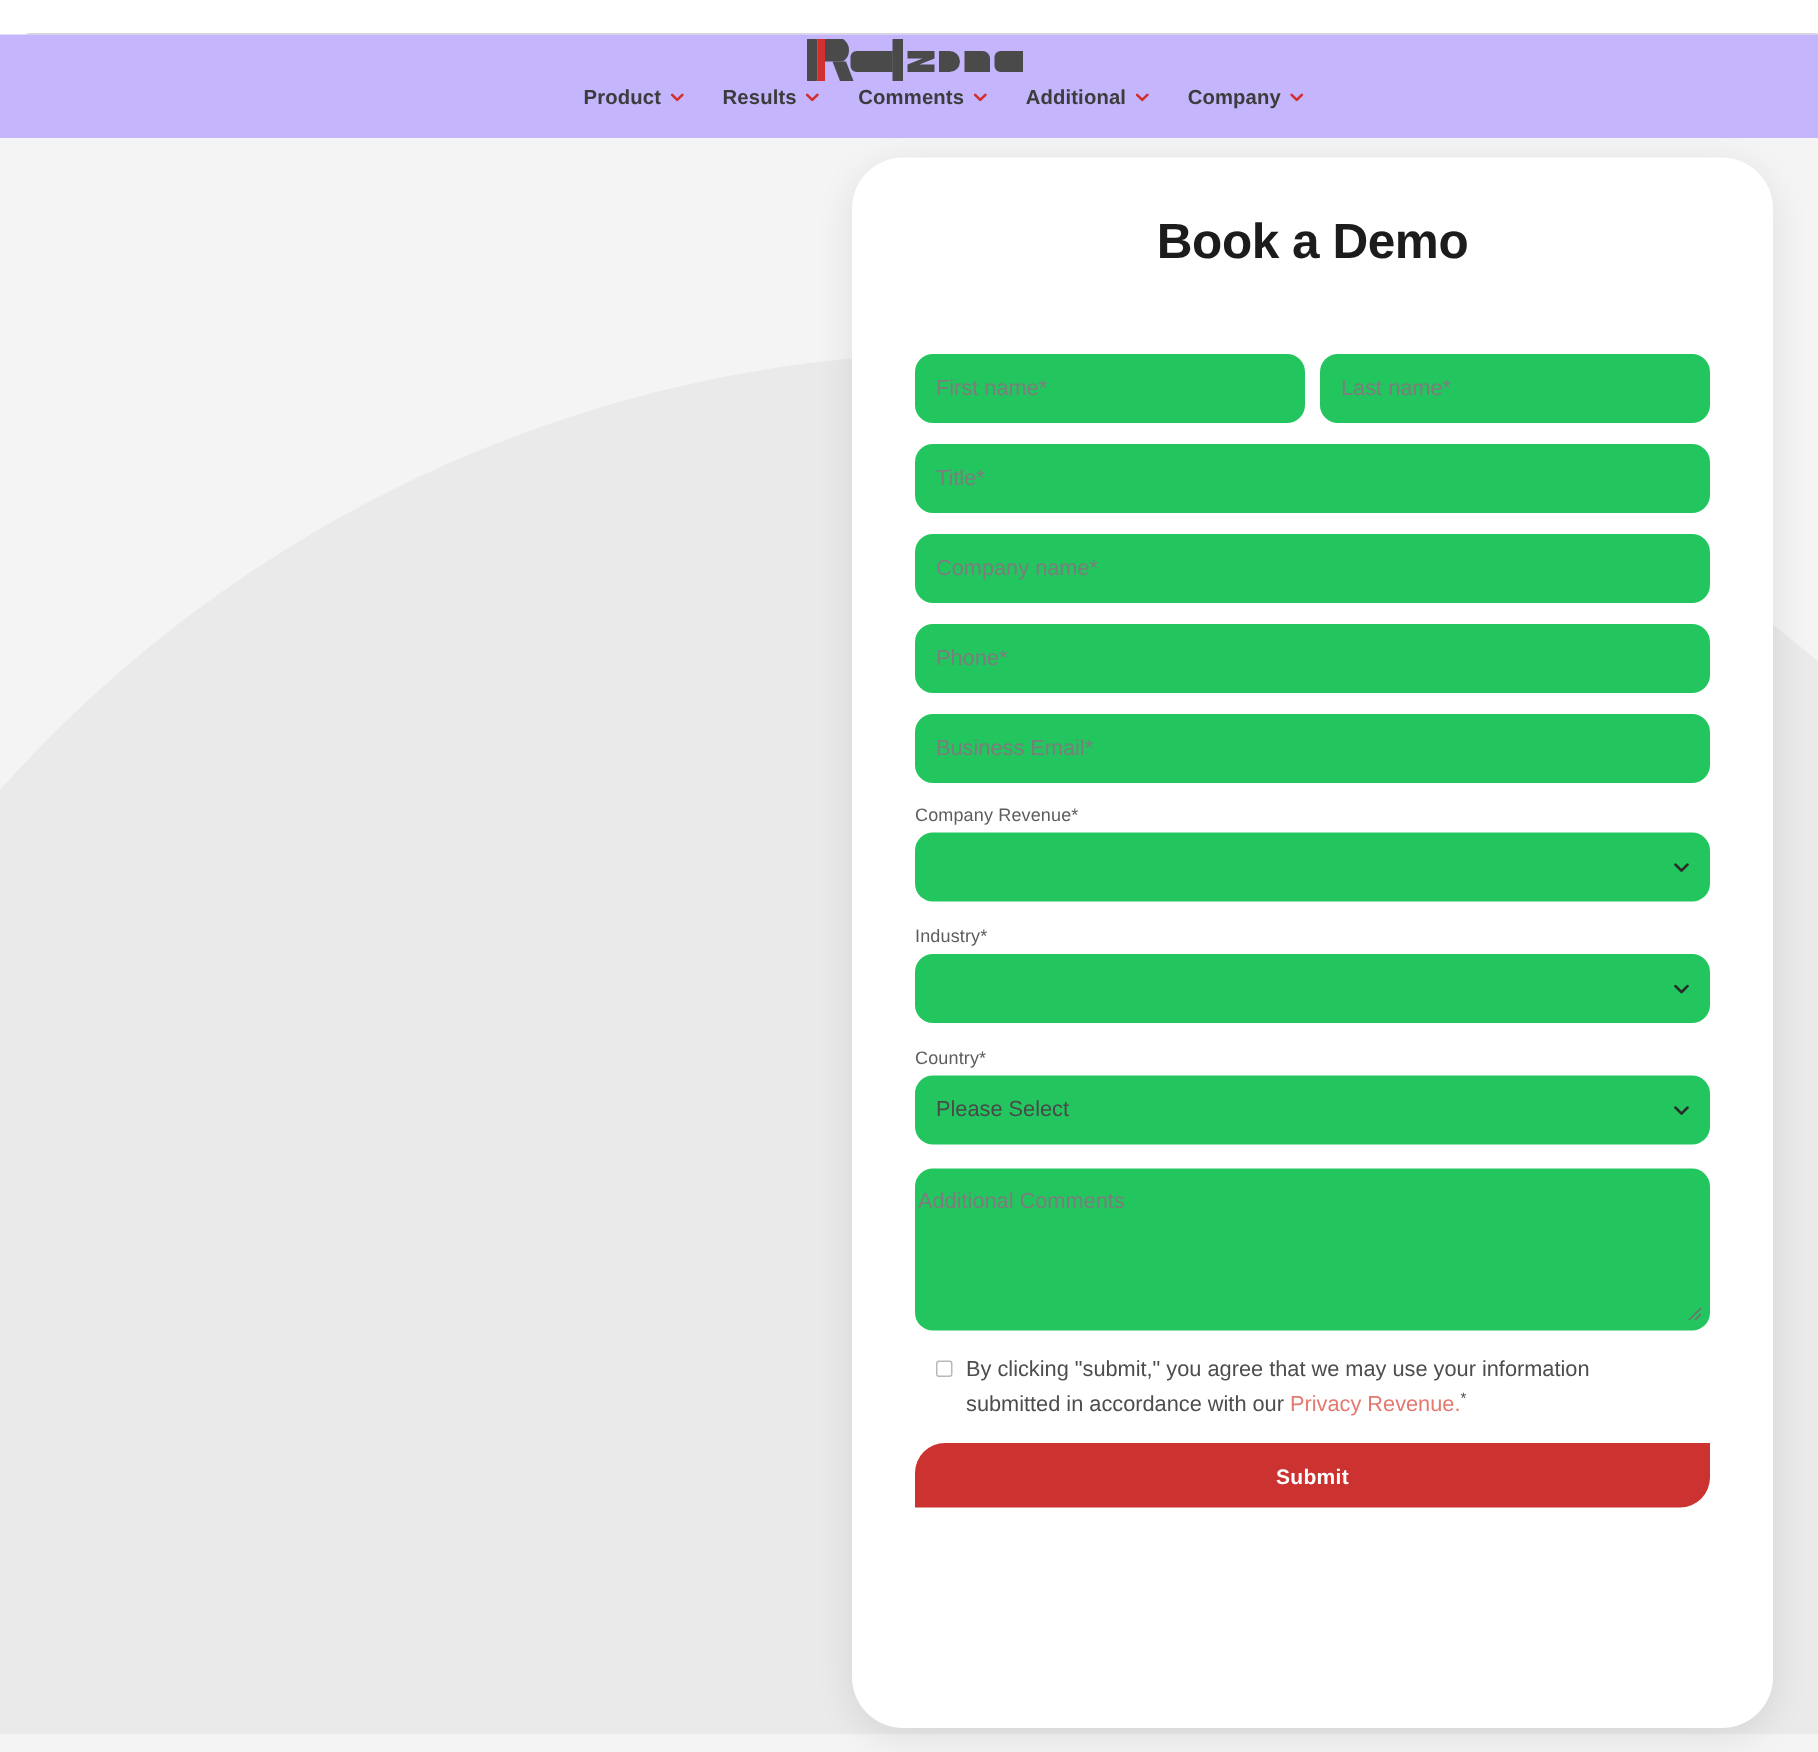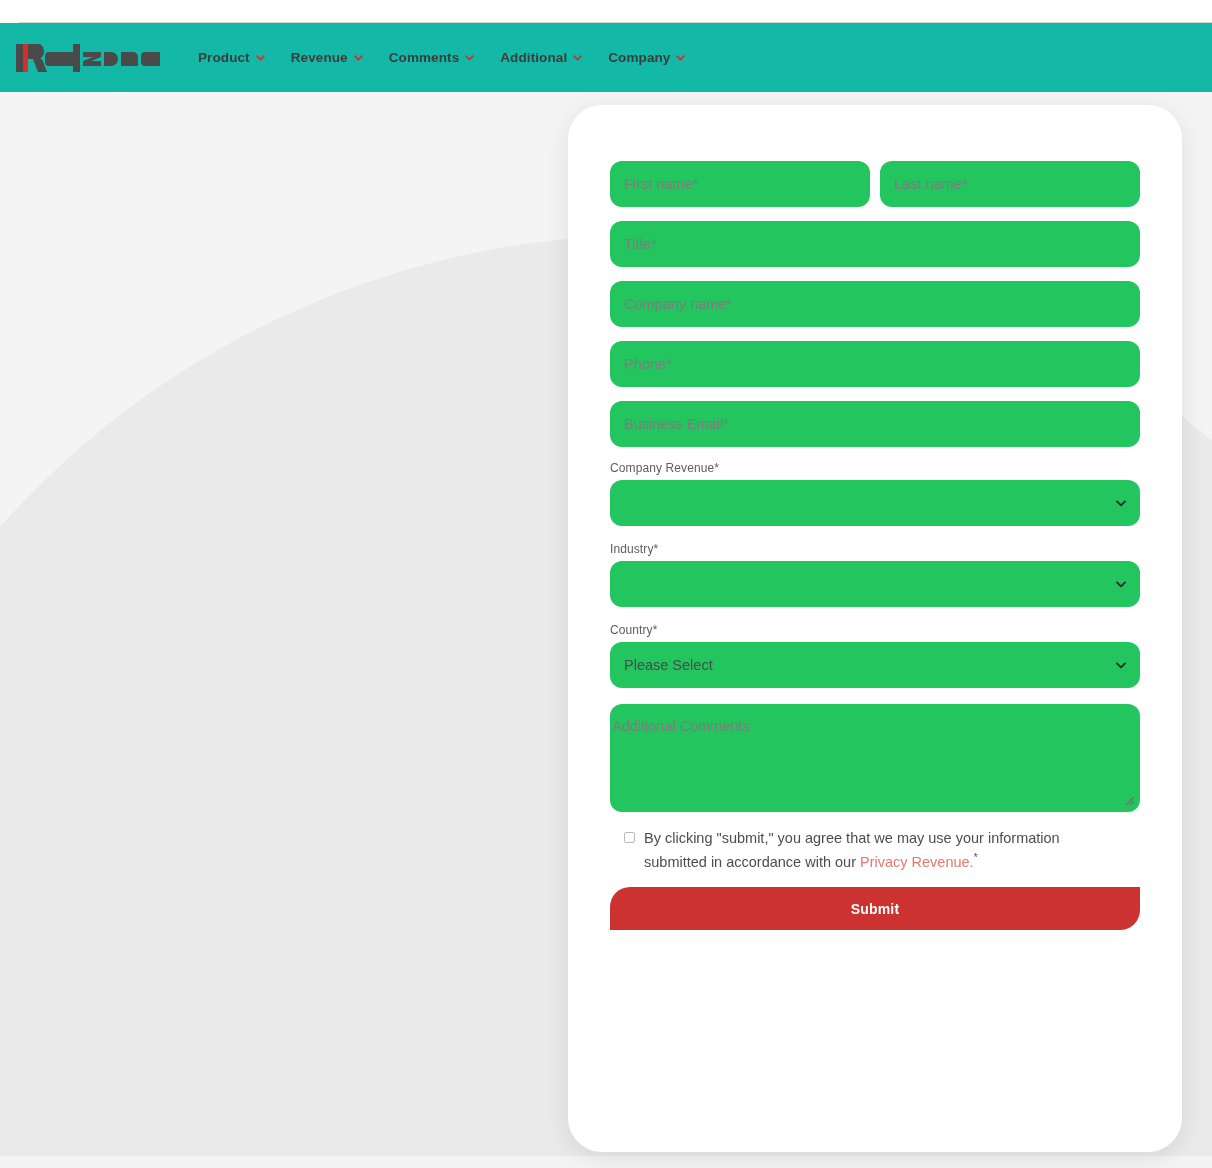--- a/index.html
+++ b/index.html
@@ -26,26 +26,27 @@
     background: #d8d8d8;
   }
 
   
   .site-header {
     position: absolute;
     left: 0;
     top: 23px;
     width: 1212px;
     height: 69px;
-    background: #14b8a6;
+    background: #c4b5fd;
     display: flex;
     align-items: center;
     box-sizing: border-box;
     padding-left: 16px;
     z-index: 5;
+    flex-direction: column;
   }
 
   
   .logo {
     width: 152px;
     height: 34px;
     display: block;
     flex: 0 0 auto;
   }
 
@@ -297,21 +298,21 @@
   <nav class="main-nav">
 
     <div class="nav-item">
       <span>Product</span>
       <svg class="chev" viewBox="0 0 10 7">
         <path d="M1 1.4 L5 5.4 L9 1.4" stroke="#d32f2f" stroke-width="2" fill="none" stroke-linecap="round" stroke-linejoin="round"></path>
       </svg>
     </div>
 
     <div class="nav-item">
-      <span>Revenue</span>
+      <span>Results</span>
       <svg class="chev" viewBox="0 0 10 7">
         <path d="M1 1.4 L5 5.4 L9 1.4" stroke="#d32f2f" stroke-width="2" fill="none" stroke-linecap="round" stroke-linejoin="round"></path>
       </svg>
     </div>
 
     <div class="nav-item">
       <span>Comments</span>
       <svg class="chev" viewBox="0 0 10 7">
         <path d="M1 1.4 L5 5.4 L9 1.4" stroke="#d32f2f" stroke-width="2" fill="none" stroke-linecap="round" stroke-linejoin="round"></path>
       </svg>
@@ -334,20 +335,21 @@
   </nav>
 </header>
 
 <div class="page-body">
   <div class="deco-circle"></div>
   <div class="body-bottom-strip"></div>
 </div>
 
 <section class="form-card">
 
+  <h1 class="form-title">Book a Demo</h1>
 
   <form class="form-fields">
 
     <div class="row-2">
       <input class="fld" type="text" placeholder="First name*" style="">
       <input class="fld" type="text" placeholder="Last name*" style="">
     </div>
 
     <div class="field-block">
       <input class="fld" type="text" placeholder="Title*" style="">

